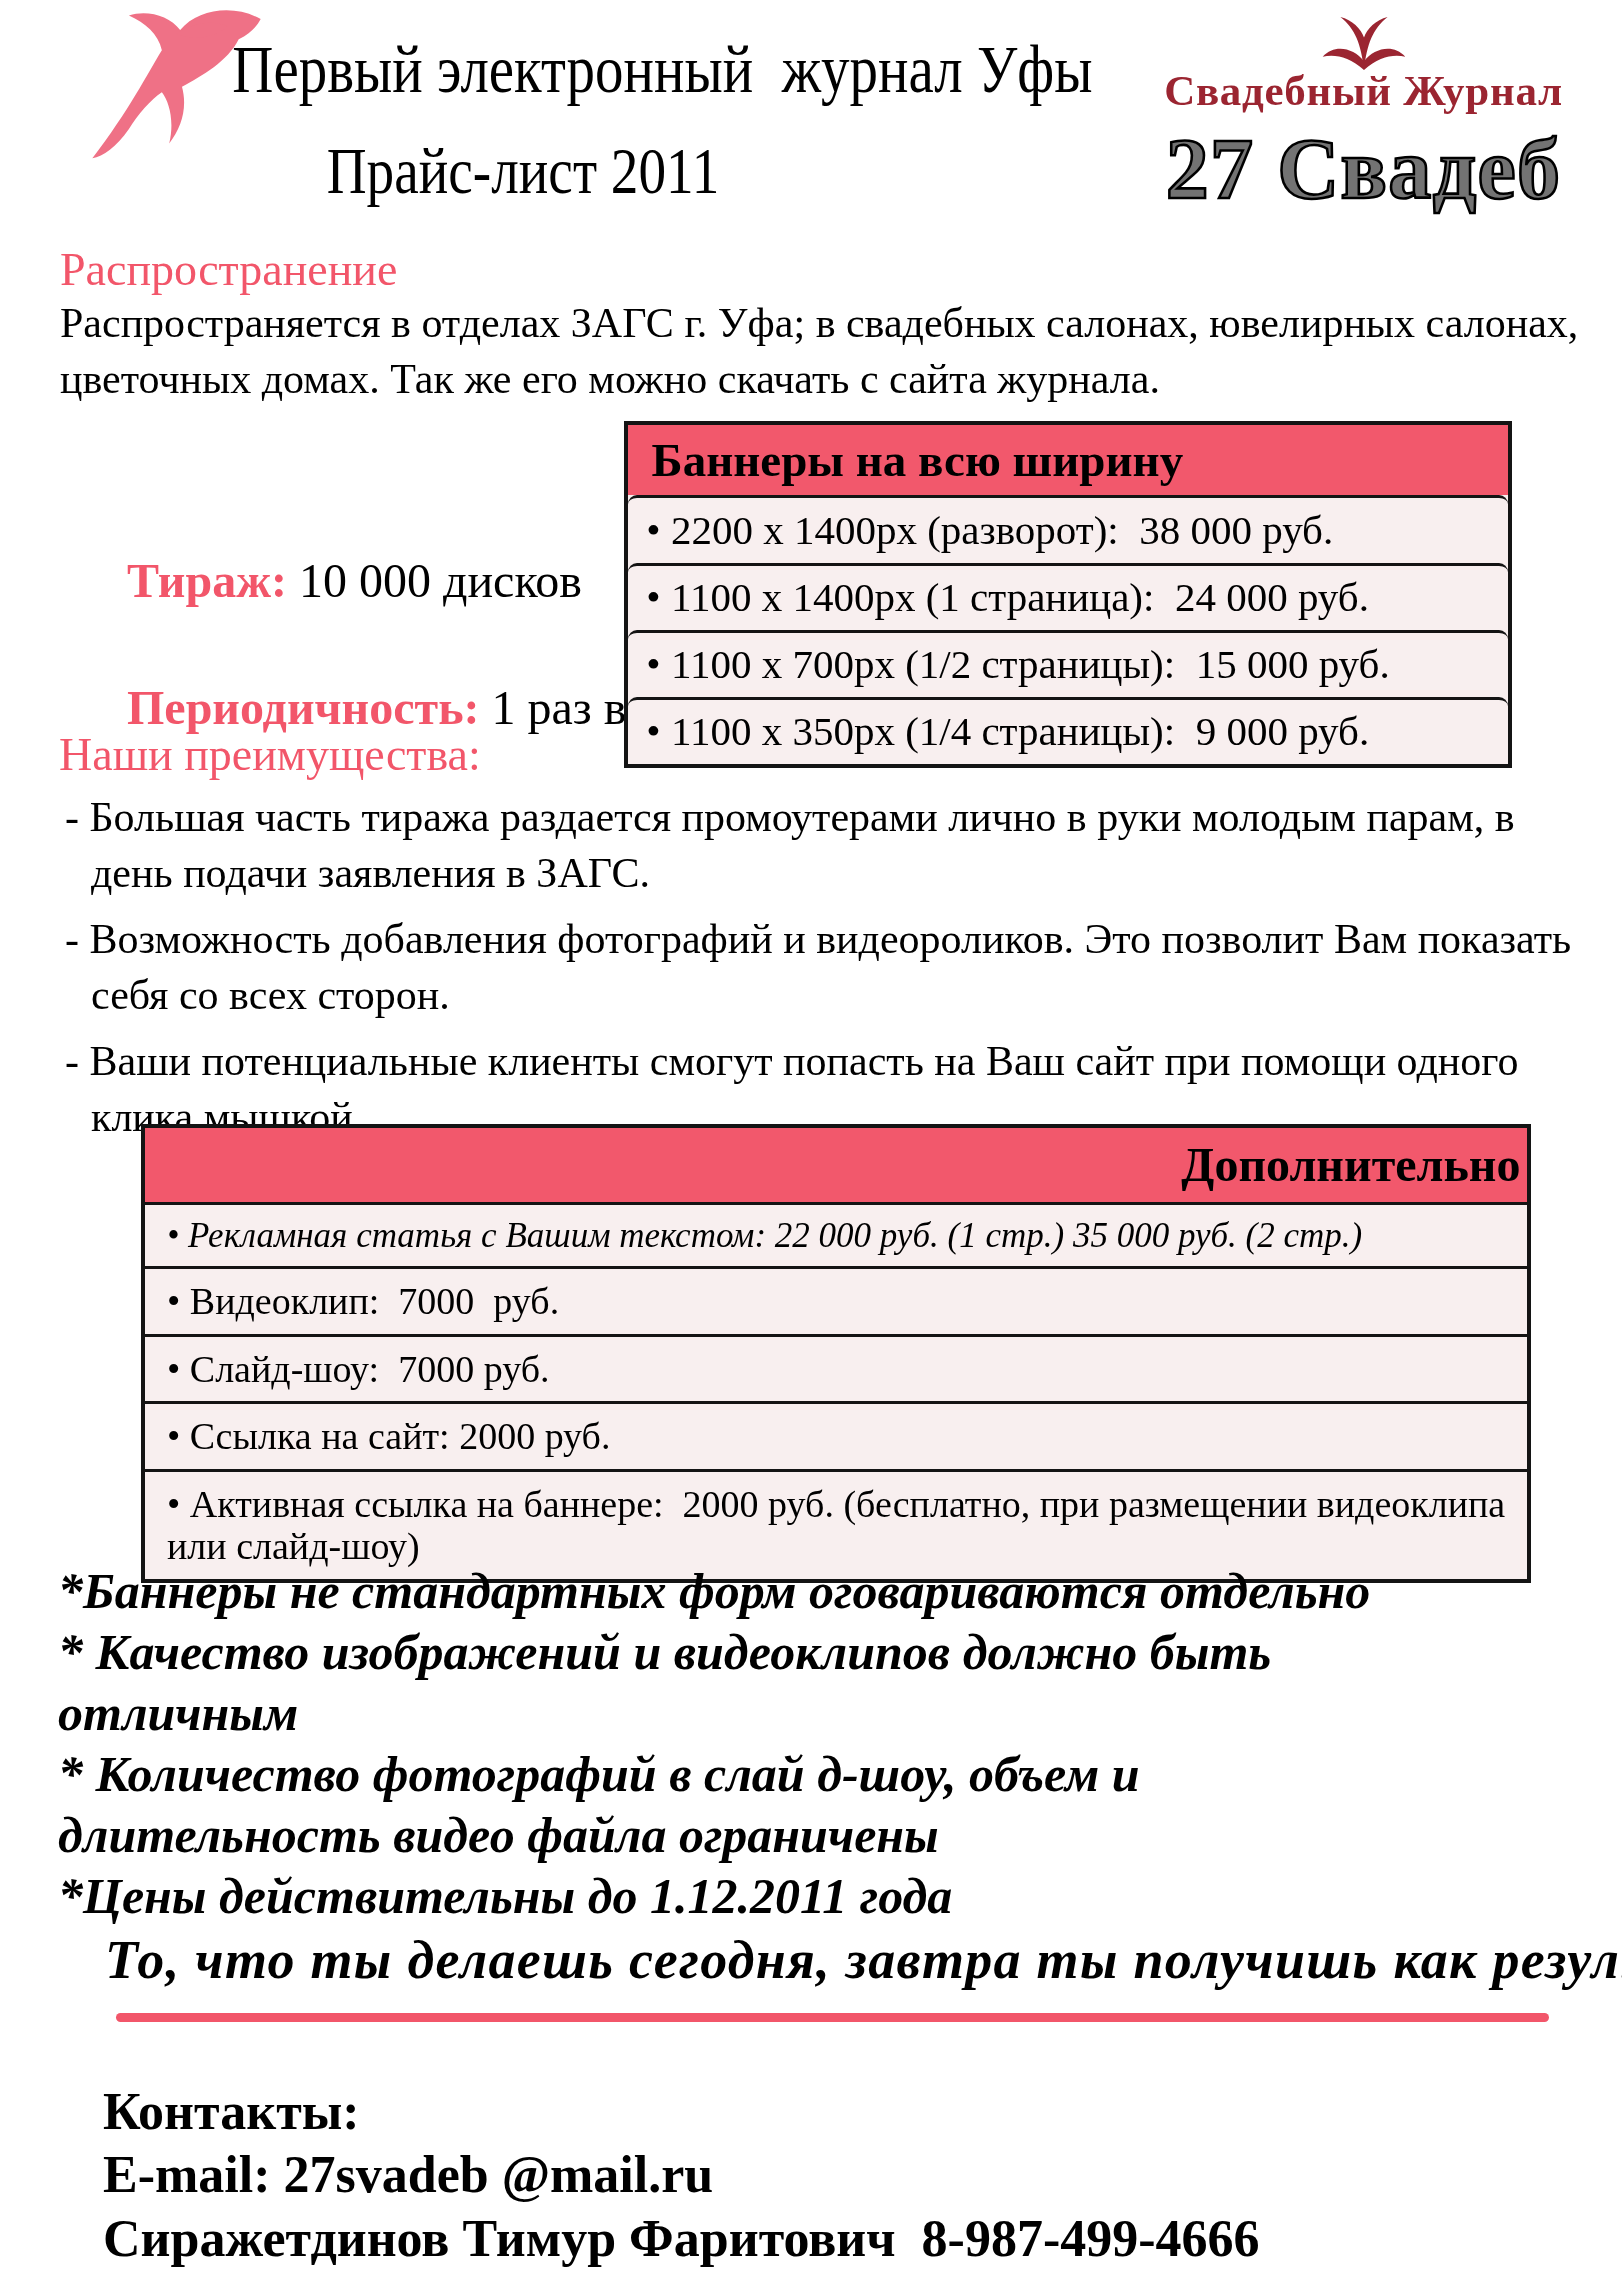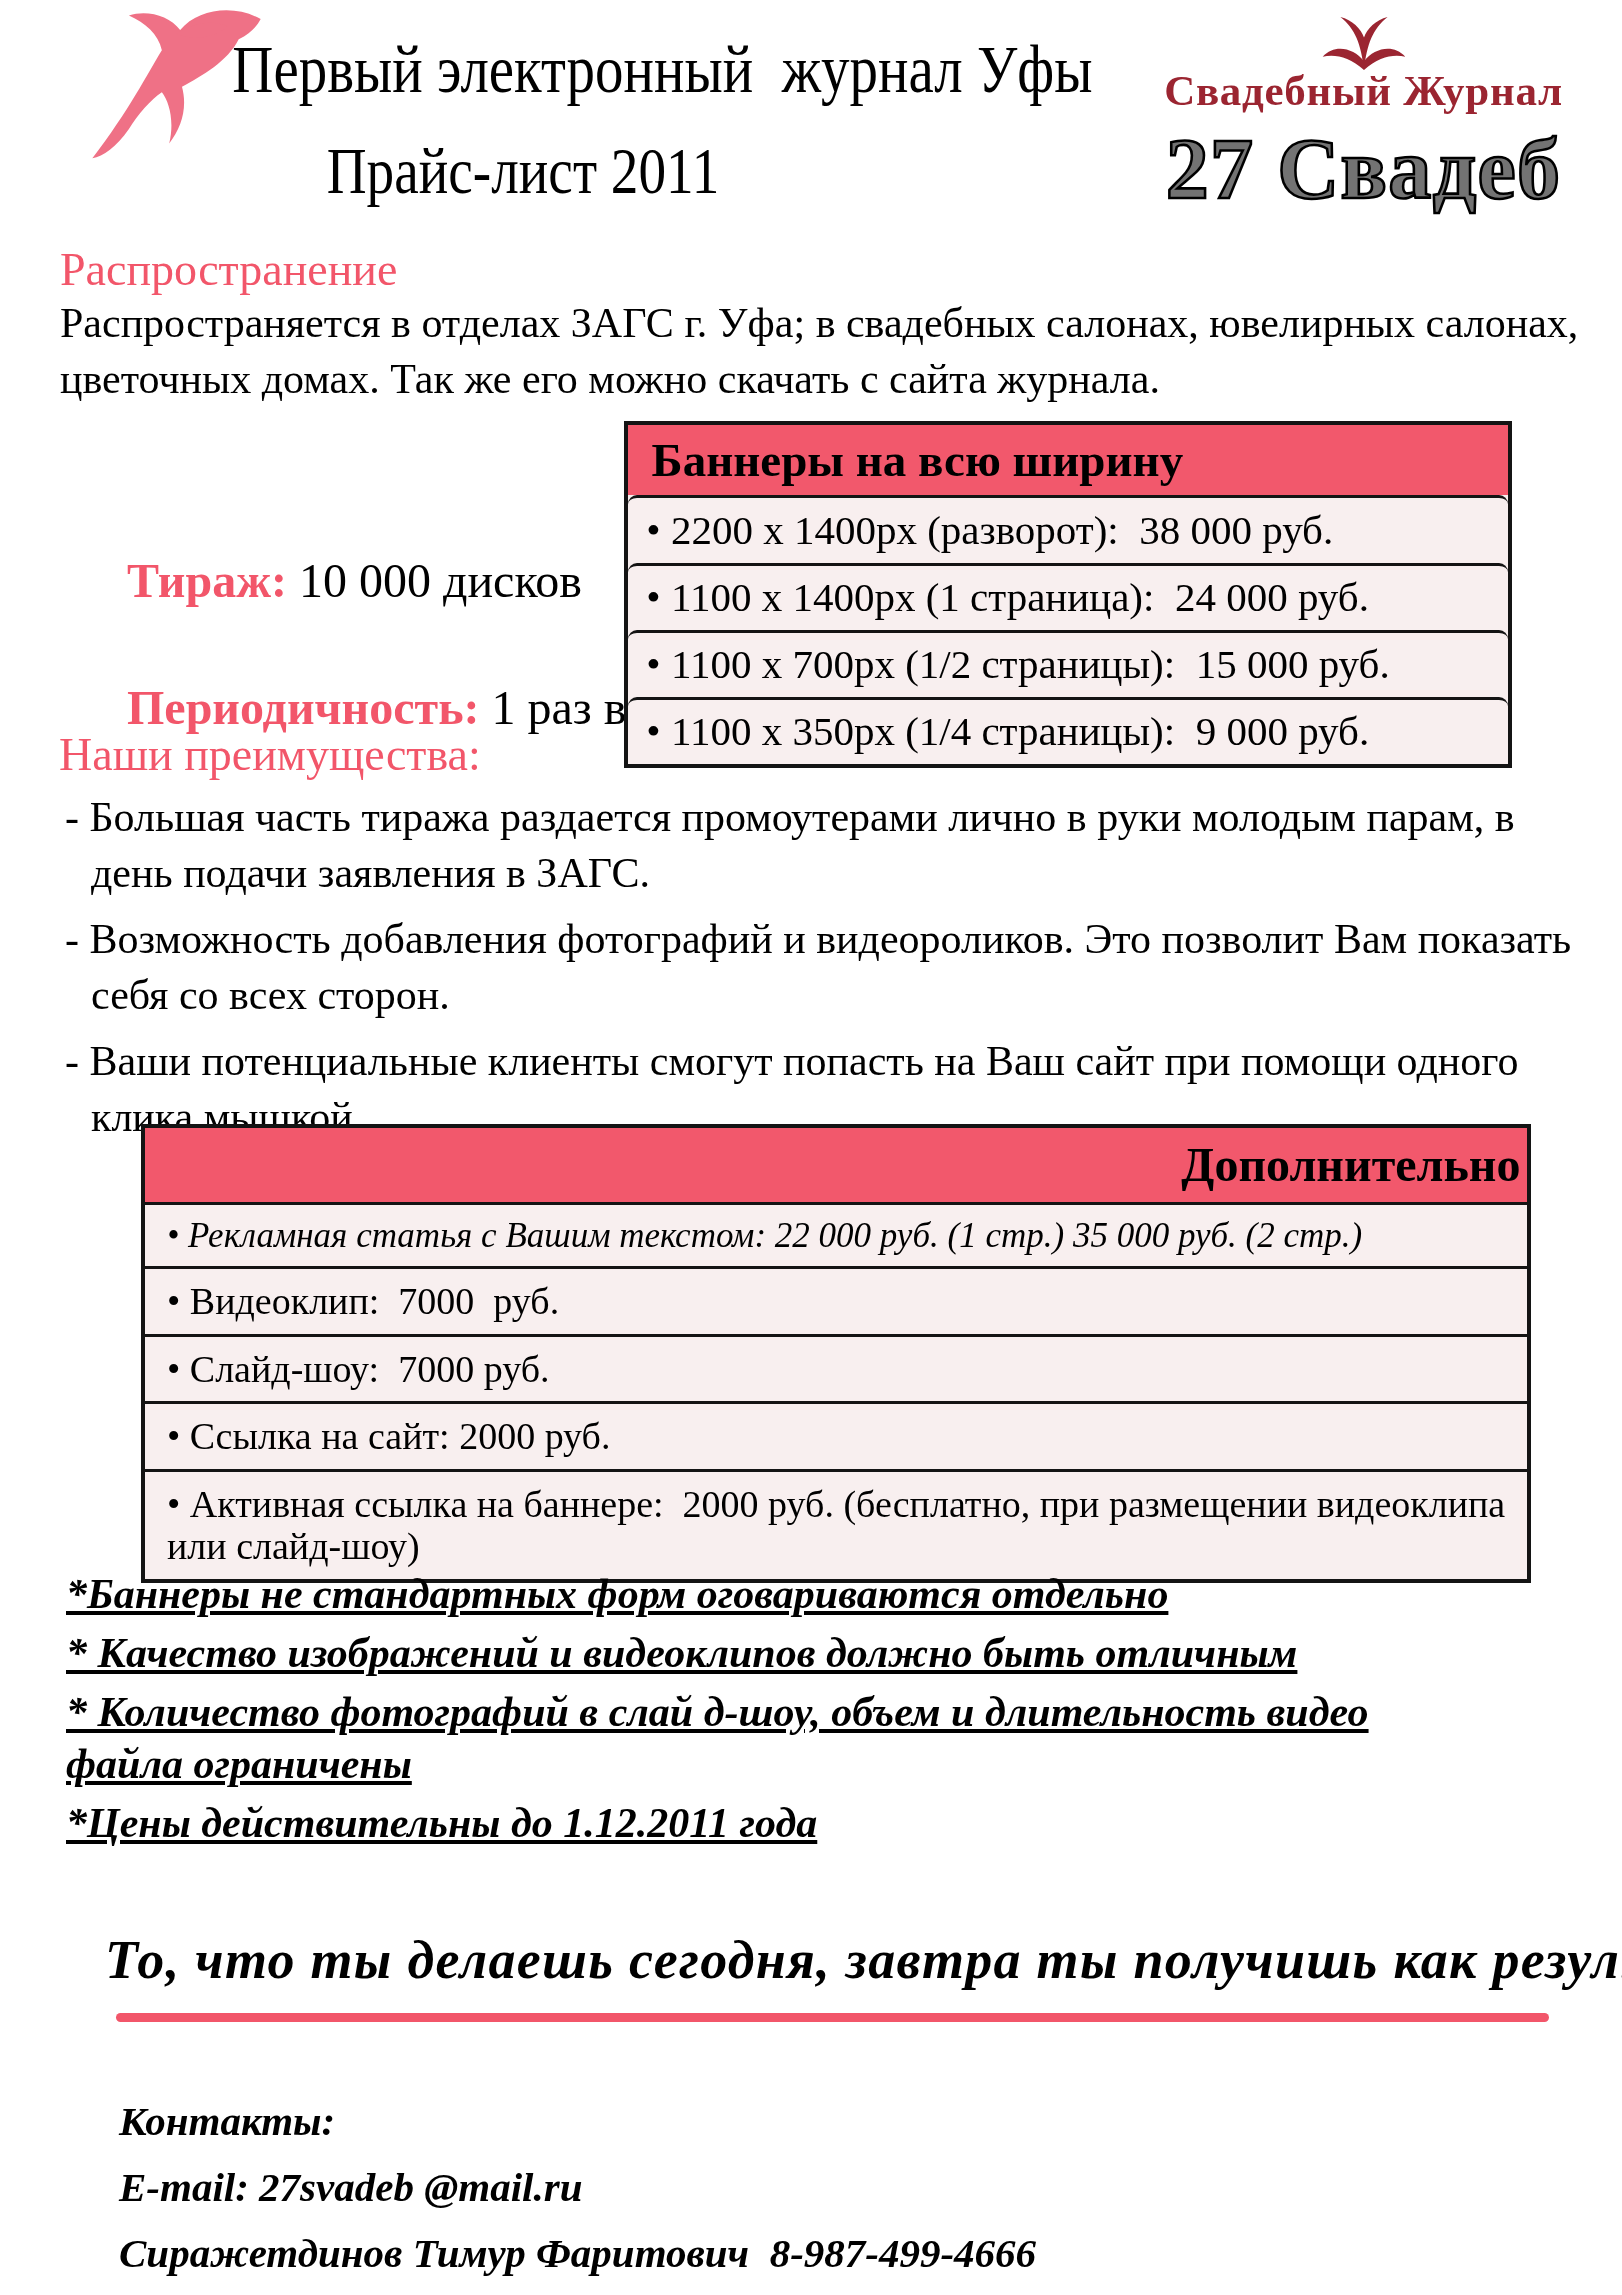--- a/index.html
+++ b/index.html
@@ -67,38 +67,37 @@
   .advantages-heading { position:absolute; left:59px; top:728px; font-size:46px; }
   .advantages { position:absolute; left:65px; top:790px; width:1531px; }
   .advantages p {
     margin:0 0 10.5px 0; font-size:42px; line-height:1.33;
     padding-left:26px; text-indent:-26px;
   }
 
   
   .footnotes { position:absolute; left:58px; top:1561px; width:1413px; }
   .footnotes p {
-    margin:8px; font-size:42px; font-weight:bold; font-style:italic;
+    margin:0; font-size:50px; font-weight:bold; font-style:italic;
     line-height:1.22;
-    text-decoration:underline;
   }
 
   
   .quote {
     position:absolute; left:105px; top:1929px; width:1485px;
     font-size:54px; font-weight:bold; font-style:italic;
     letter-spacing:1.3px; white-space:nowrap;
   }
   .divider { position:absolute; left:116px; top:2013px; width:1433px; height:8.5px;
     background:#f2566a; border-radius:4.6px; }
 
   
   .contacts { position:absolute; left:103px; top:2080px; }
   .contacts p {
-    margin:16px; font-size:41px; font-weight:bold; font-style:italic; line-height:1.22;
+    margin:0; font-size:52px; font-weight:bold; line-height:1.22;
   }
 </style>
 </head>
 <body>
 
 <div class="page">
 
   <span class="bird-logo">
     <svg width="183" height="154" viewBox="0 0 100 84">
       <path fill="#ef7186" d="M96,6 C82,-2 62,0 52,12 C46,4 34,1 24,4 C33,8 40,14 42,23

